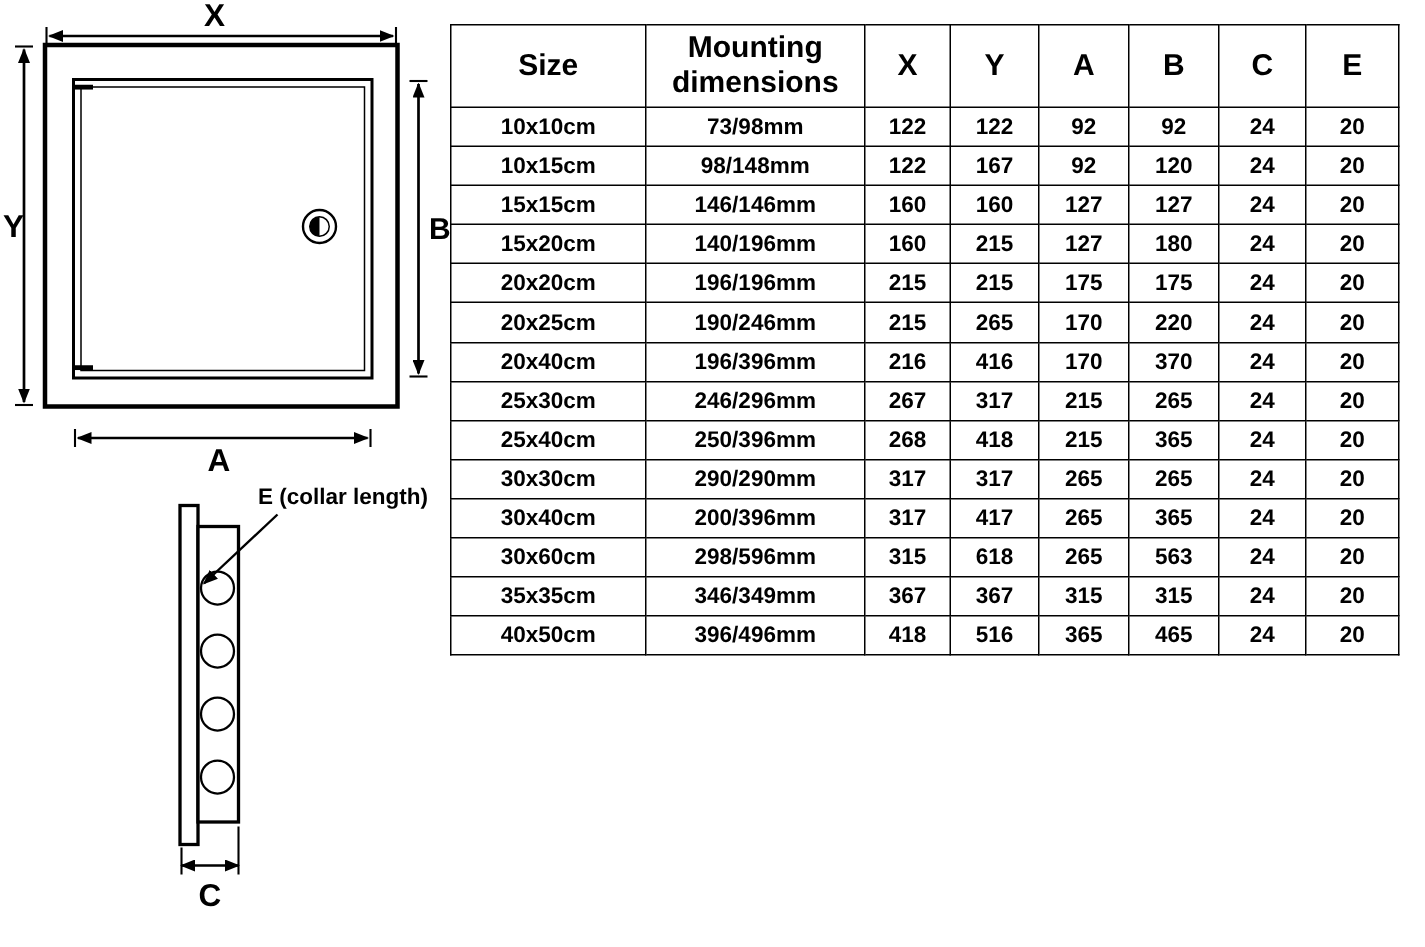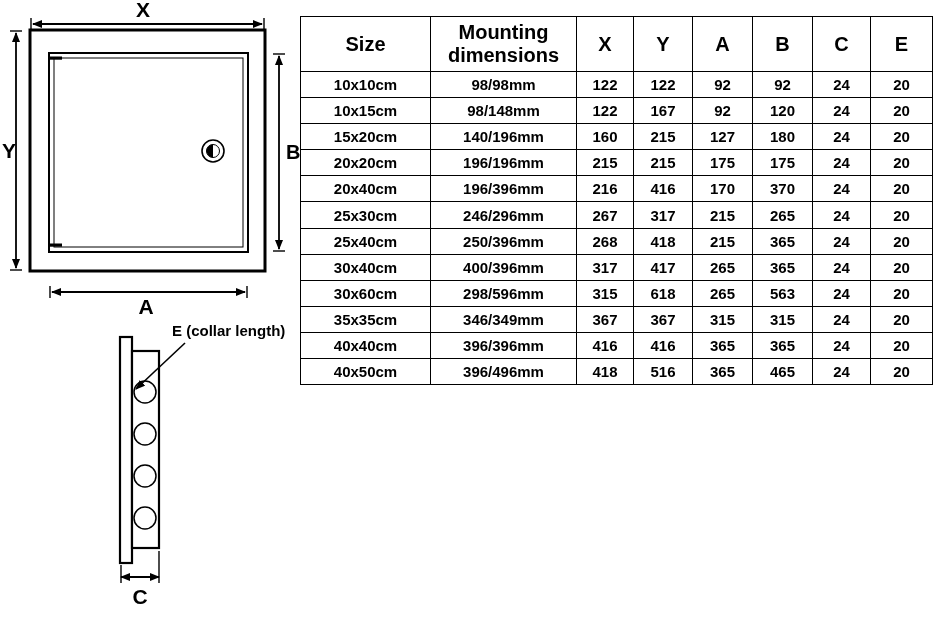--- a/index.html
+++ b/index.html
@@ -138,55 +138,75 @@
           <th>Y</th>
           <th>A</th>
           <th>B</th>
           <th>C</th>
           <th>E</th>
         </tr>
     </thead>
     <tbody id="table-body">
         <tr>
           <td>10x10cm</td>
-          <td>98/98mm</td>
+          <td>73/98mm</td>
           <td>122</td>
           <td>122</td>
           <td>92</td>
           <td>92</td>
           <td>24</td>
           <td>20</td>
         </tr>
         <tr>
           <td>10x15cm</td>
           <td>98/148mm</td>
           <td>122</td>
           <td>167</td>
           <td>92</td>
           <td>120</td>
           <td>24</td>
           <td>20</td>
         </tr>
         <tr>
+          <td>15x15cm</td>
+          <td>146/146mm</td>
+          <td>160</td>
+          <td>160</td>
+          <td>127</td>
+          <td>127</td>
+          <td>24</td>
+          <td>20</td>
+        </tr>
+        <tr>
           <td>15x20cm</td>
           <td>140/196mm</td>
           <td>160</td>
           <td>215</td>
           <td>127</td>
           <td>180</td>
           <td>24</td>
           <td>20</td>
         </tr>
         <tr>
           <td>20x20cm</td>
           <td>196/196mm</td>
           <td>215</td>
           <td>215</td>
           <td>175</td>
           <td>175</td>
+          <td>24</td>
+          <td>20</td>
+        </tr>
+        <tr>
+          <td>20x25cm</td>
+          <td>190/246mm</td>
+          <td>215</td>
+          <td>265</td>
+          <td>170</td>
+          <td>220</td>
           <td>24</td>
           <td>20</td>
         </tr>
         <tr>
           <td>20x40cm</td>
           <td>196/396mm</td>
           <td>216</td>
           <td>416</td>
           <td>170</td>
           <td>370</td>
@@ -207,22 +227,32 @@
           <td>25x40cm</td>
           <td>250/396mm</td>
           <td>268</td>
           <td>418</td>
           <td>215</td>
           <td>365</td>
           <td>24</td>
           <td>20</td>
         </tr>
         <tr>
+          <td>30x30cm</td>
+          <td>290/290mm</td>
+          <td>317</td>
+          <td>317</td>
+          <td>265</td>
+          <td>265</td>
+          <td>24</td>
+          <td>20</td>
+        </tr>
+        <tr>
           <td>30x40cm</td>
-          <td>400/396mm</td>
+          <td>200/396mm</td>
           <td>317</td>
           <td>417</td>
           <td>265</td>
           <td>365</td>
           <td>24</td>
           <td>20</td>
         </tr>
         <tr>
           <td>30x60cm</td>
           <td>298/596mm</td>
@@ -237,30 +267,20 @@
           <td>35x35cm</td>
           <td>346/349mm</td>
           <td>367</td>
           <td>367</td>
           <td>315</td>
           <td>315</td>
           <td>24</td>
           <td>20</td>
         </tr>
         <tr>
-          <td>40x40cm</td>
-          <td>396/396mm</td>
-          <td>416</td>
-          <td>416</td>
-          <td>365</td>
-          <td>365</td>
-          <td>24</td>
-          <td>20</td>
-        </tr>
-        <tr>
           <td>40x50cm</td>
           <td>396/496mm</td>
           <td>418</td>
           <td>516</td>
           <td>365</td>
           <td>465</td>
           <td>24</td>
           <td>20</td>
         </tr>
       </tbody>

